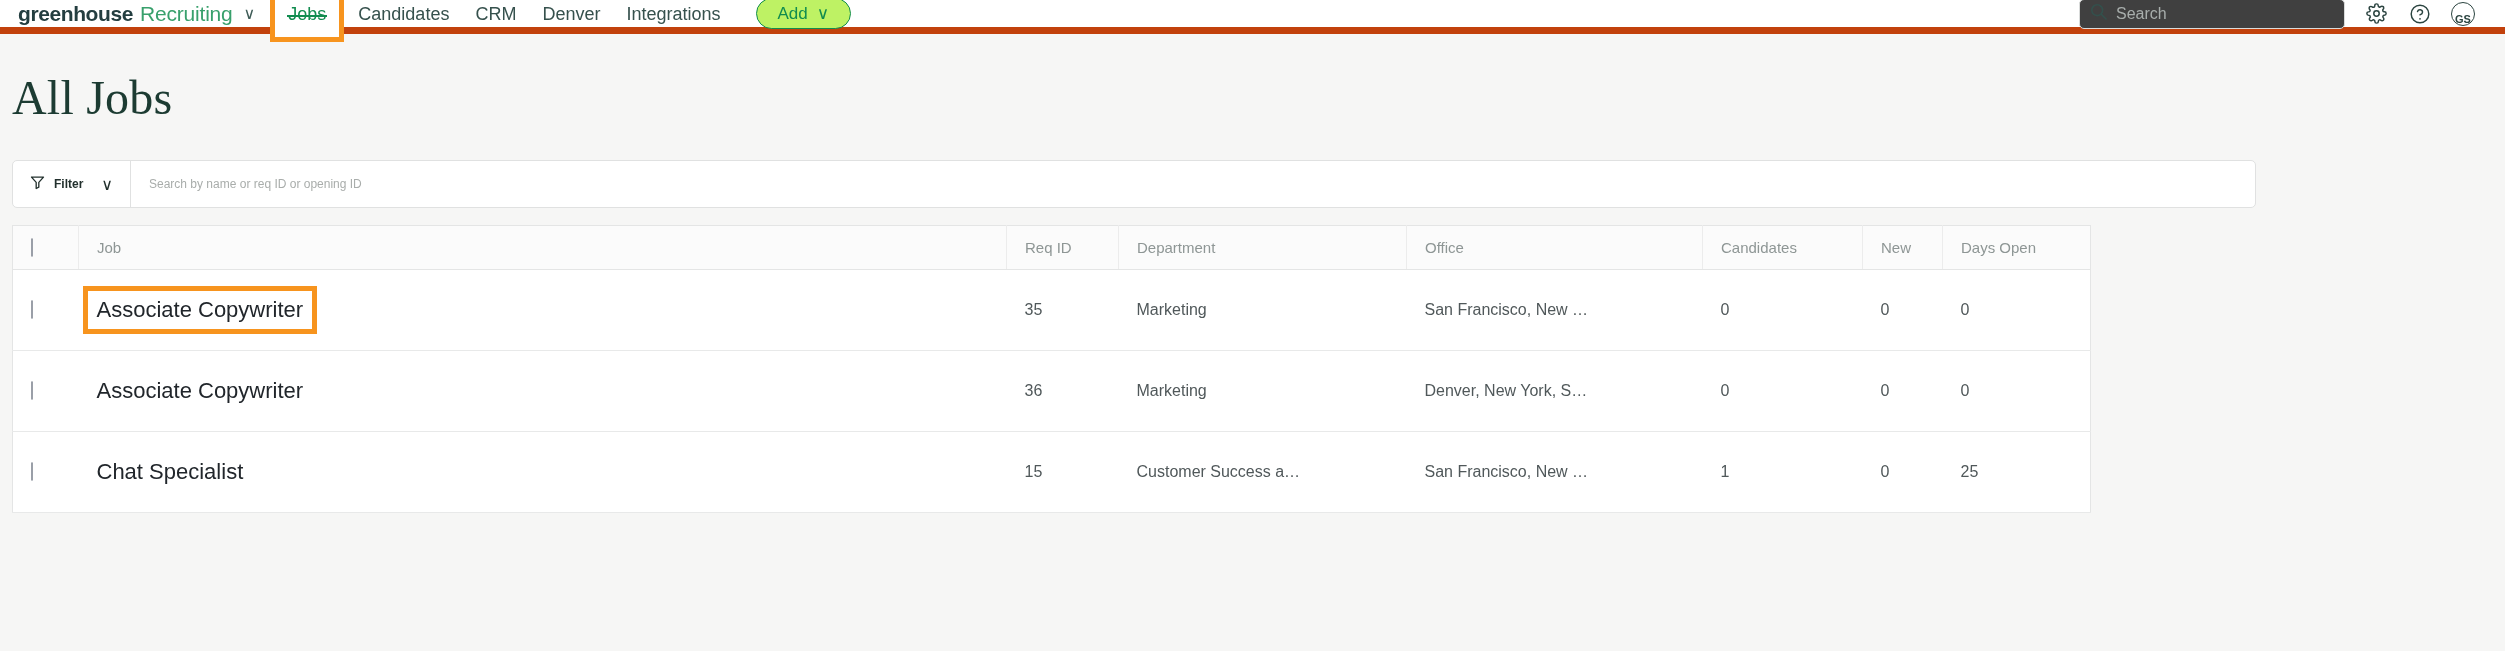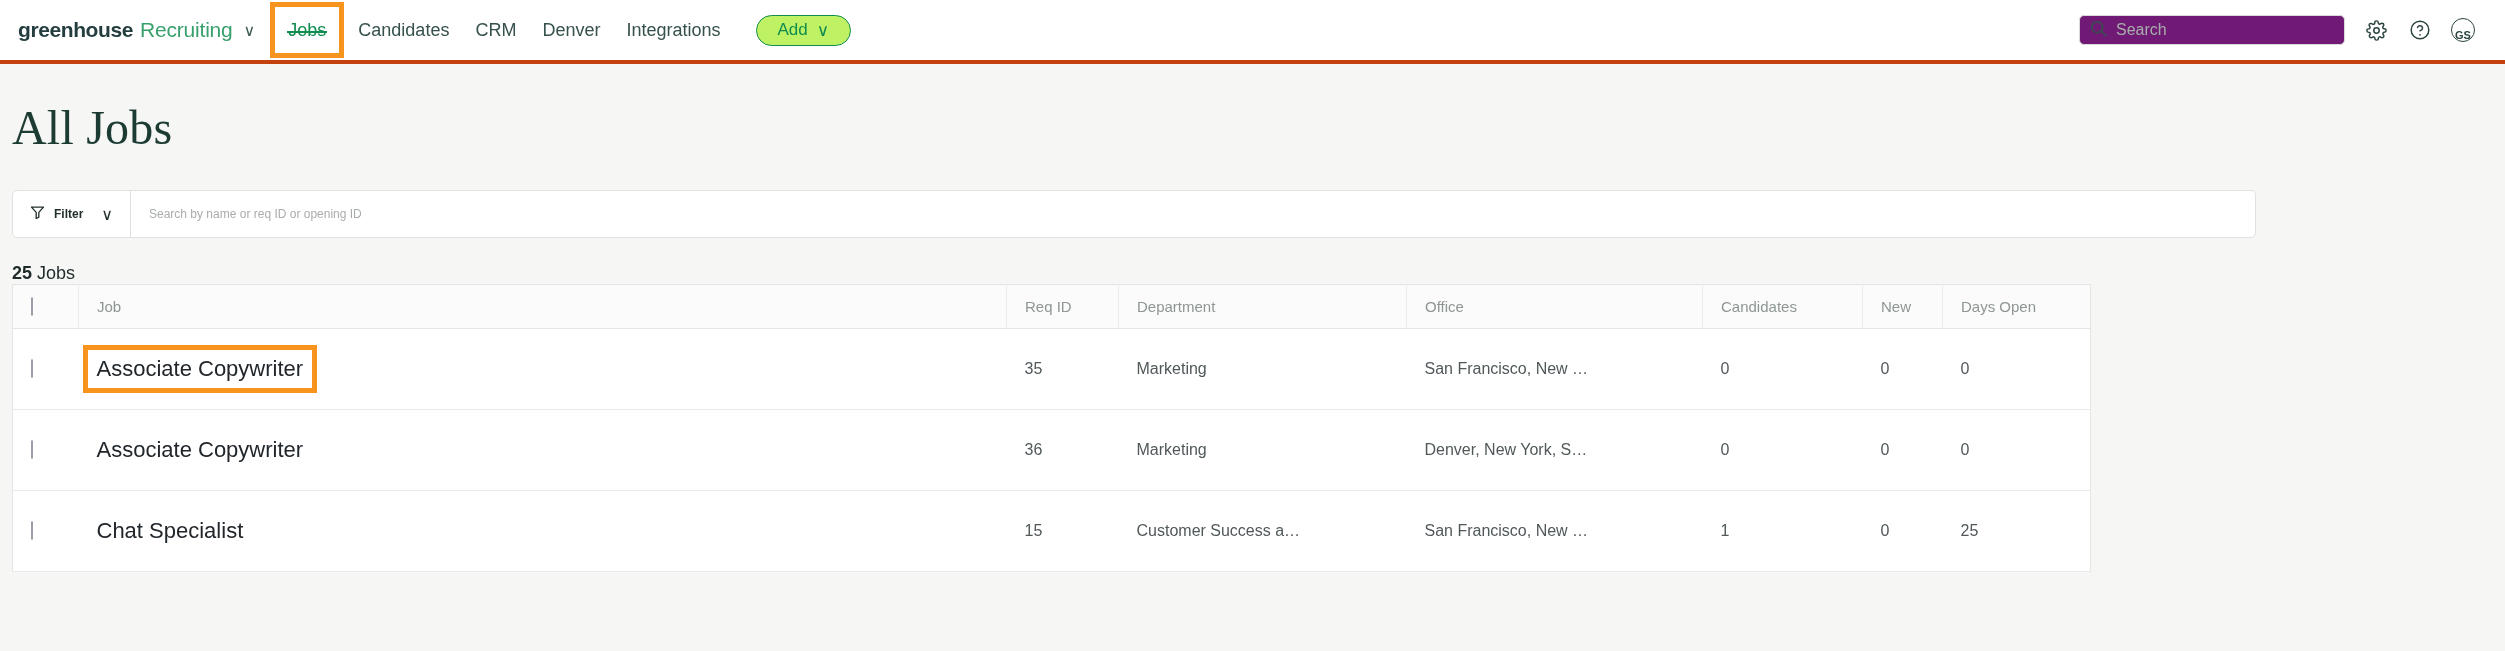--- a/index.html
+++ b/index.html
@@ -10,23 +10,23 @@
     width: 2505px;
     height: 651px;
     background: #f6f6f5;
     font-family: "Liberation Sans", sans-serif;
     overflow: hidden;
     -webkit-font-smoothing: antialiased;
   }
 
   
   .topnav {
-    height: 64px;
+    height: 34px;
     background: #ffffff;
-    border-bottom: 4px solid #c2410c;
+    border-bottom: 7px solid #c2410c;
     display: flex;
     align-items: center;
     padding: 0 30px 0 18px;
     box-sizing: border-box;
     position: relative;
   }
   .brand {
     display: flex;
     align-items: center;
     gap: 7px;
@@ -108,21 +108,21 @@
   .nav-search {
     width: 266px;
     height: 30px;
     border: 1px solid #d9dbda;
     border-radius: 5px;
     display: flex;
     align-items: center;
     padding: 0 10px;
     box-sizing: border-box;
     gap: 9px;
-    background: #701a75;
+    background: #404040;
   }
   .nav-search-placeholder {
     font-size: 16px;
     color: #a8aeac;
   }
   .icon-btn {
     width: 26px;
     height: 26px;
     display: flex;
     align-items: center;
@@ -204,20 +204,21 @@
   .jobs-count {
     margin-top: 25px;
     font-size: 18px;
     color: #1f2a2b;
   }
   .jobs-count .num { font-weight: 700; }
   .jobs-count .word { font-weight: 400; }
 
   
   .jobs-table {
+    margin-top: 17px;
     width: 1920px;
     border: 1px solid #e4e5e5;
     border-bottom: none;
     border-collapse: collapse;
     background: #be185d;
     box-sizing: border-box;
     table-layout: fixed;
   }
   .jobs-table thead th {
     background: #fbfbfb;
@@ -351,24 +352,20 @@
         </svg>
       </span>
       <span class="filter-label">Filter</span>
       <span class="filter-caret">∨</span>
     </div>
     <div class="filter-search">
       <span class="filter-search-placeholder">Search by name or req ID or opening ID</span>
     </div>
   </div>
 
-  <div class="jobs-count">
-    <span class="num">25</span>
-    <span class="word">Jobs</span>
-  </div>
 
   <table class="jobs-table">
     <thead>
       <tr>
         <th class="col-check">
           <span class="chk"></span>
         </th>
         <th class="col-job">Job</th>
         <th class="col-req">Req ID</th>
         <th class="col-dept">Department</th>

